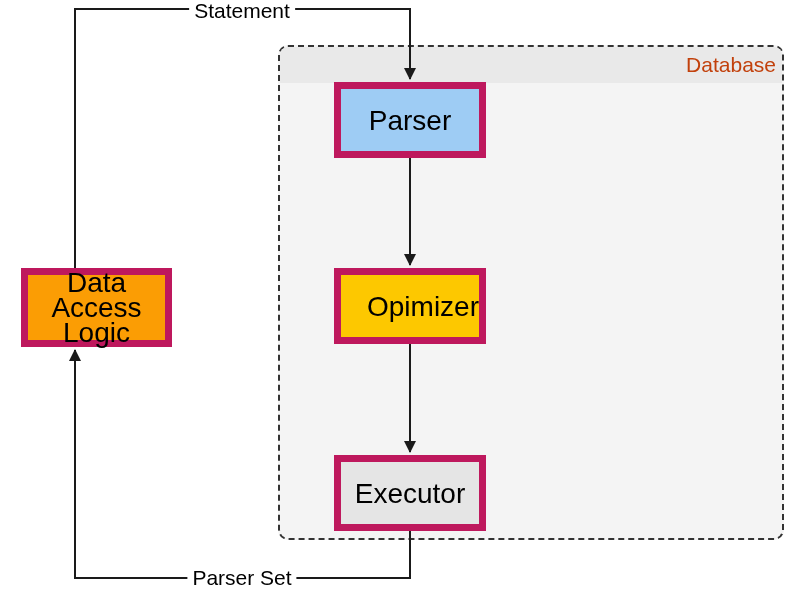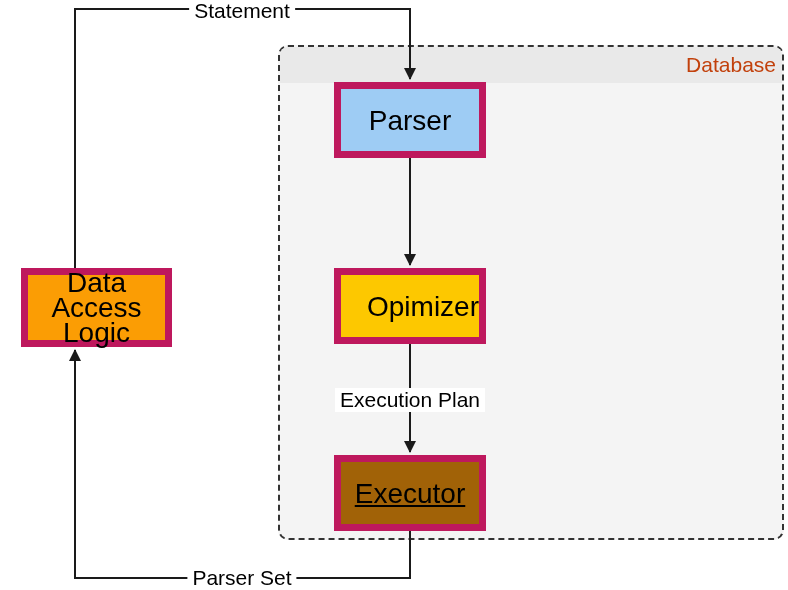--- a/index.html
+++ b/index.html
@@ -116,27 +116,24 @@
   </div>
 
   <div class="node node-parser" style="background-color: rgb(158, 204, 244);">
     <span>Parser</span>
   </div>
 
   <div class="node node-optimizer" style="background-color: rgb(253, 200, 0);">
     <span>Opimizer</span>
   </div>
 
-  <div class="node node-executor" style="background-color: #a16207; text-decoration: underline;">
+  <div class="node node-executor" style="background-color: #e5e5e5;">
     <span>Executor</span>
   </div>
 
   <div class="edge-label lbl-statement">
     <span>Statement</span>
-  </div>
-  <div class="edge-label lbl-execution-plan">
-    <span>Execution Plan</span>
   </div>
   <div class="edge-label lbl-result-set">
     <span>Parser Set</span>
   </div>
 
 </div>
 
 </body></html>

